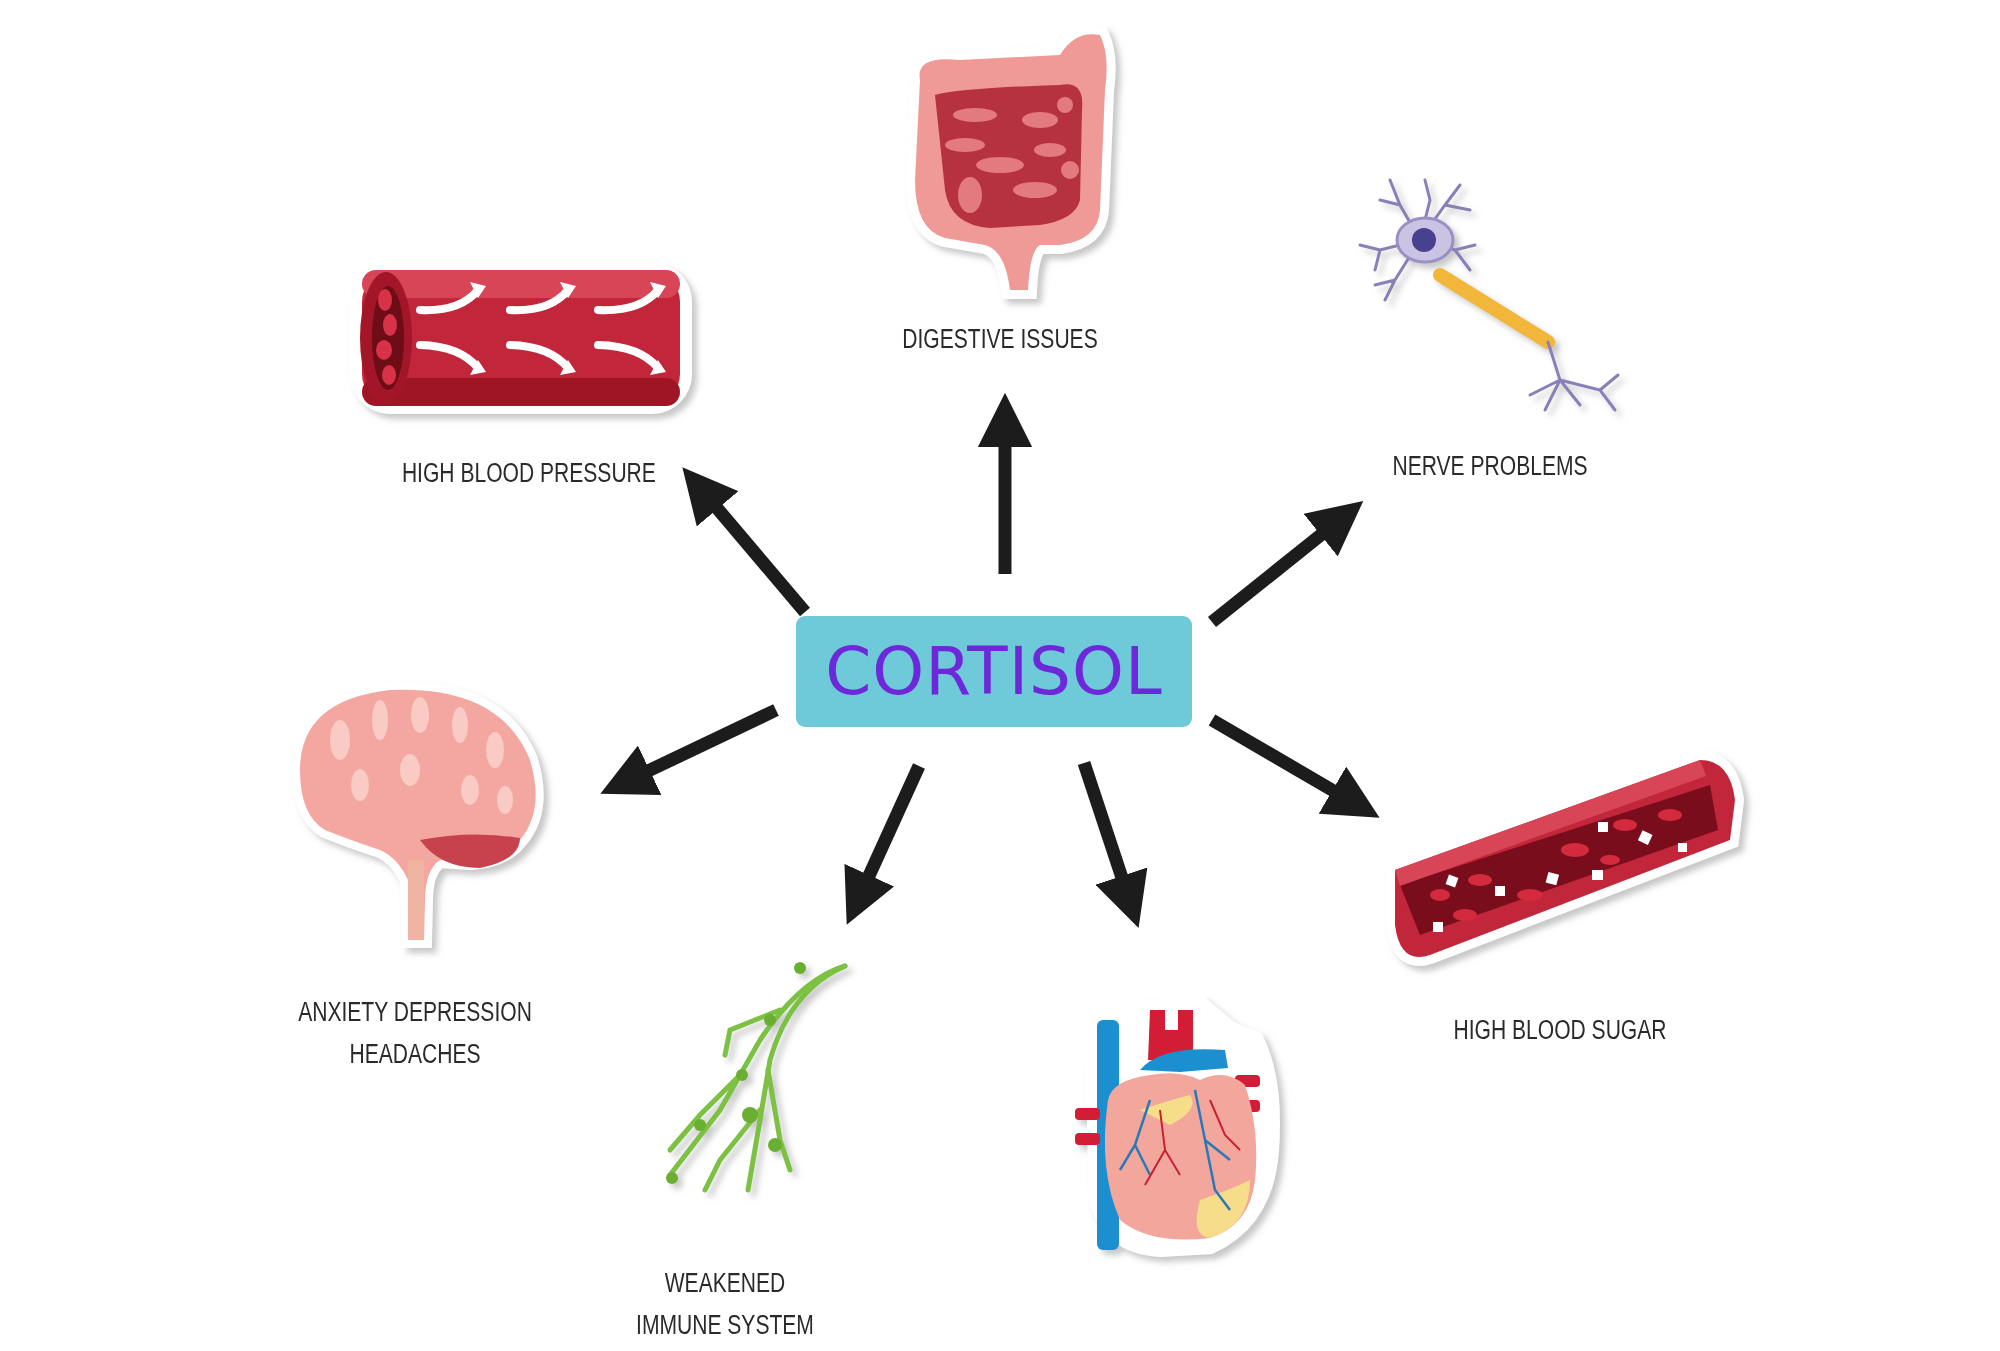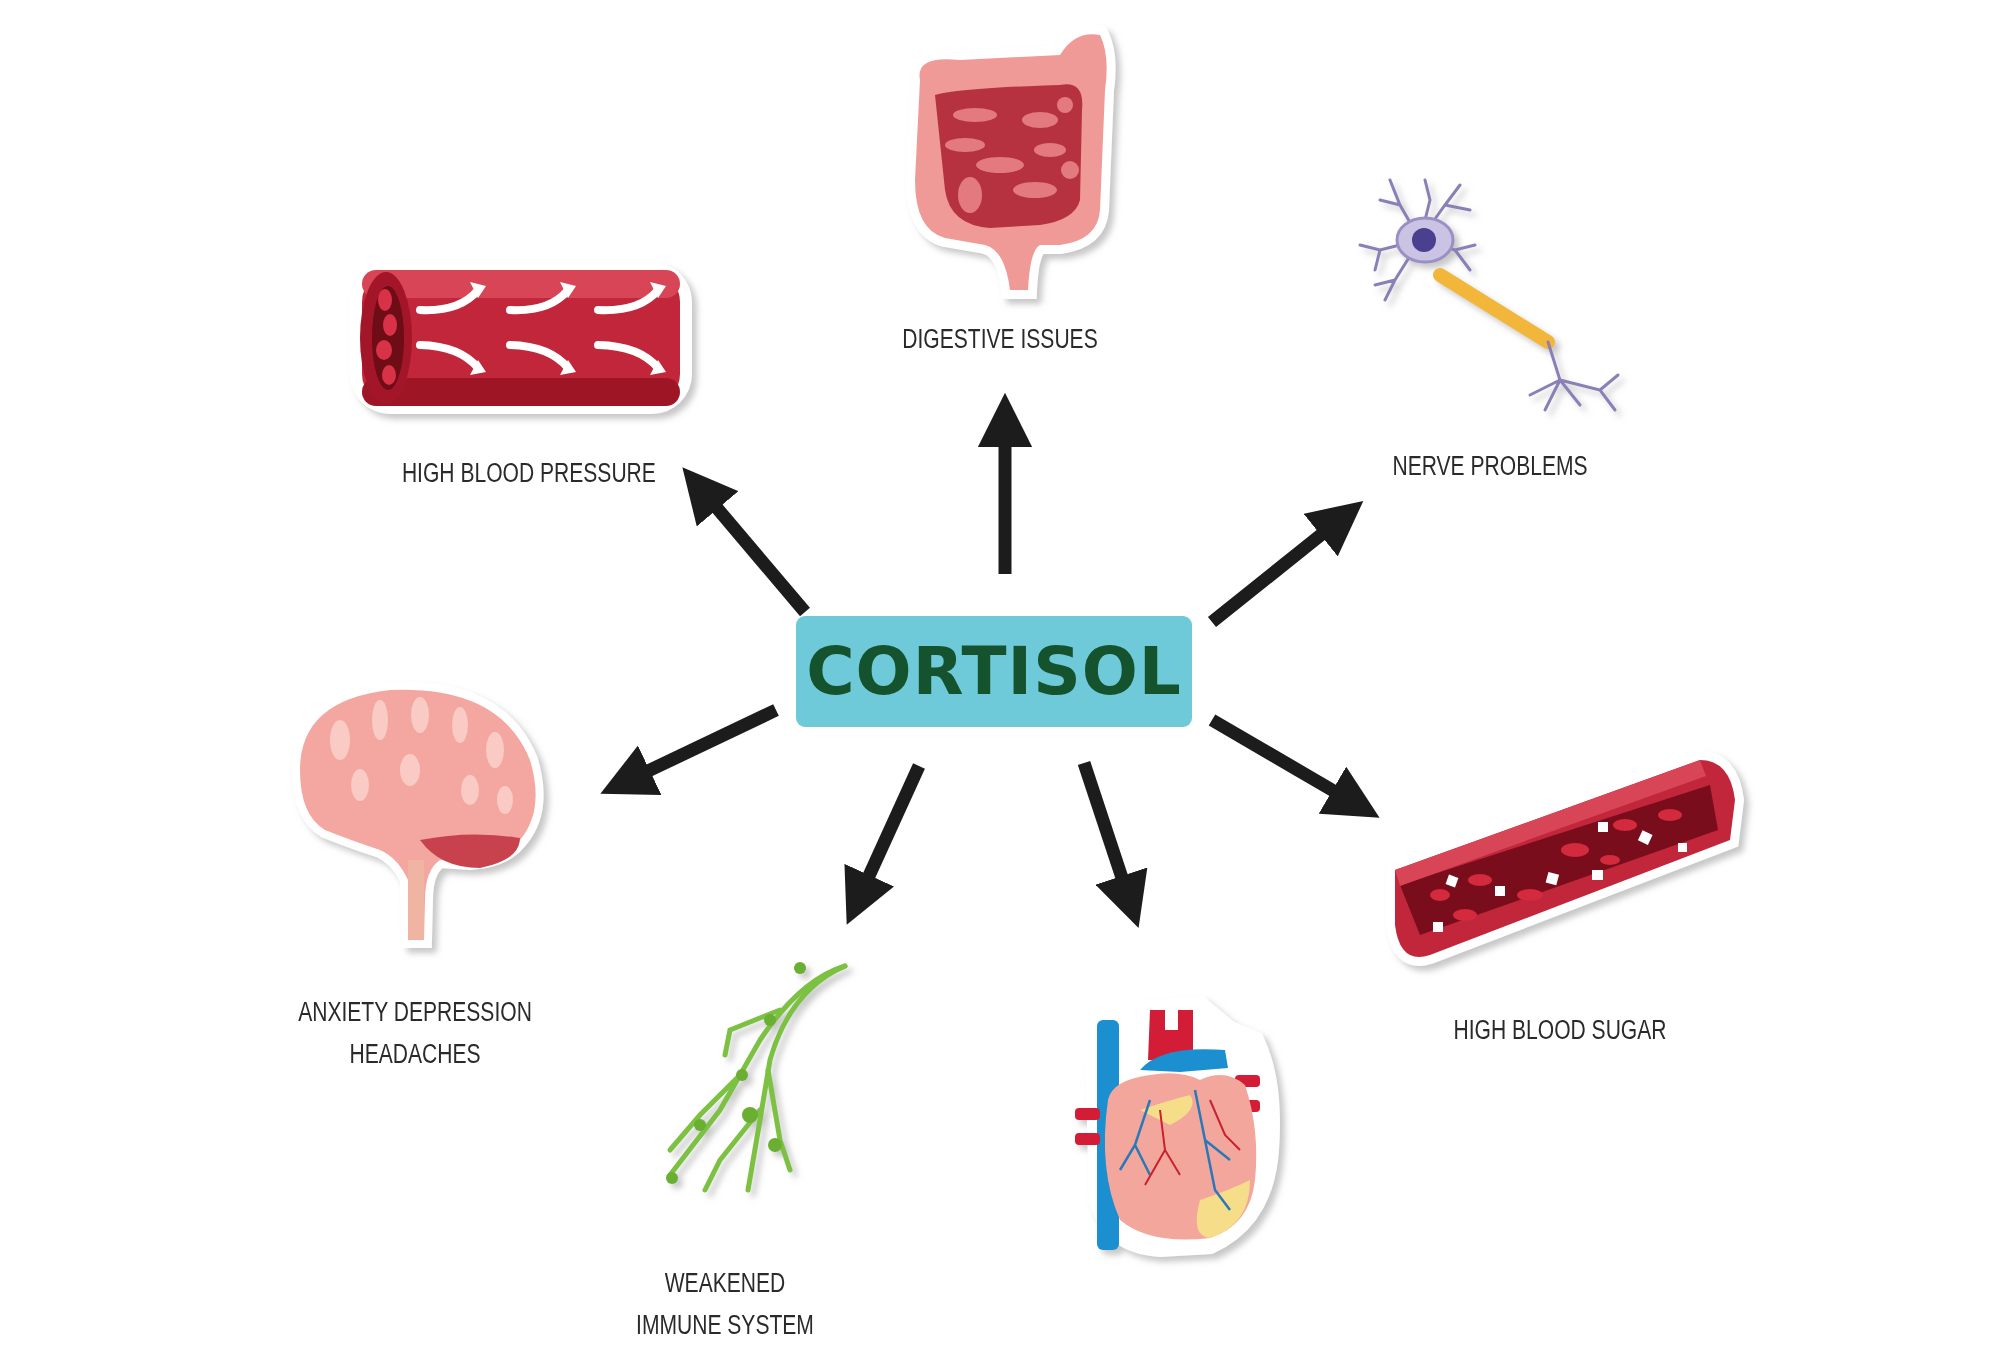--- a/index.html
+++ b/index.html
@@ -19,23 +19,23 @@
   }
   .central-box {
     position: absolute;
     left: 796px; top: 616px; width: 396px; height: 111px;
     background: #6ecad8;
     border-radius: 9px;
     display: flex; align-items: center; justify-content: center;
   }
   .central-box span {
     font-family: "DejaVu Sans", sans-serif;
-    font-weight: bold;
+    font-weight: normal;
     font-size: 66px;
-    color: #14532d;
+    color: #6d28d9;
     letter-spacing: 1px;
   }
 </style>
 </head>
 <body>
 
 <svg id="canvas" width="2000" height="1351" viewBox="0 0 2000 1351" xmlns="http://www.w3.org/2000/svg">
   <defs>
     <marker id="ah" viewBox="0 0 10 10" refX="5" refY="5" markerWidth="4.2" markerHeight="4.2" orient="auto">
       <path d="M0,0 L10,5 L0,10 Z" fill="#1c1c1c"></path>

